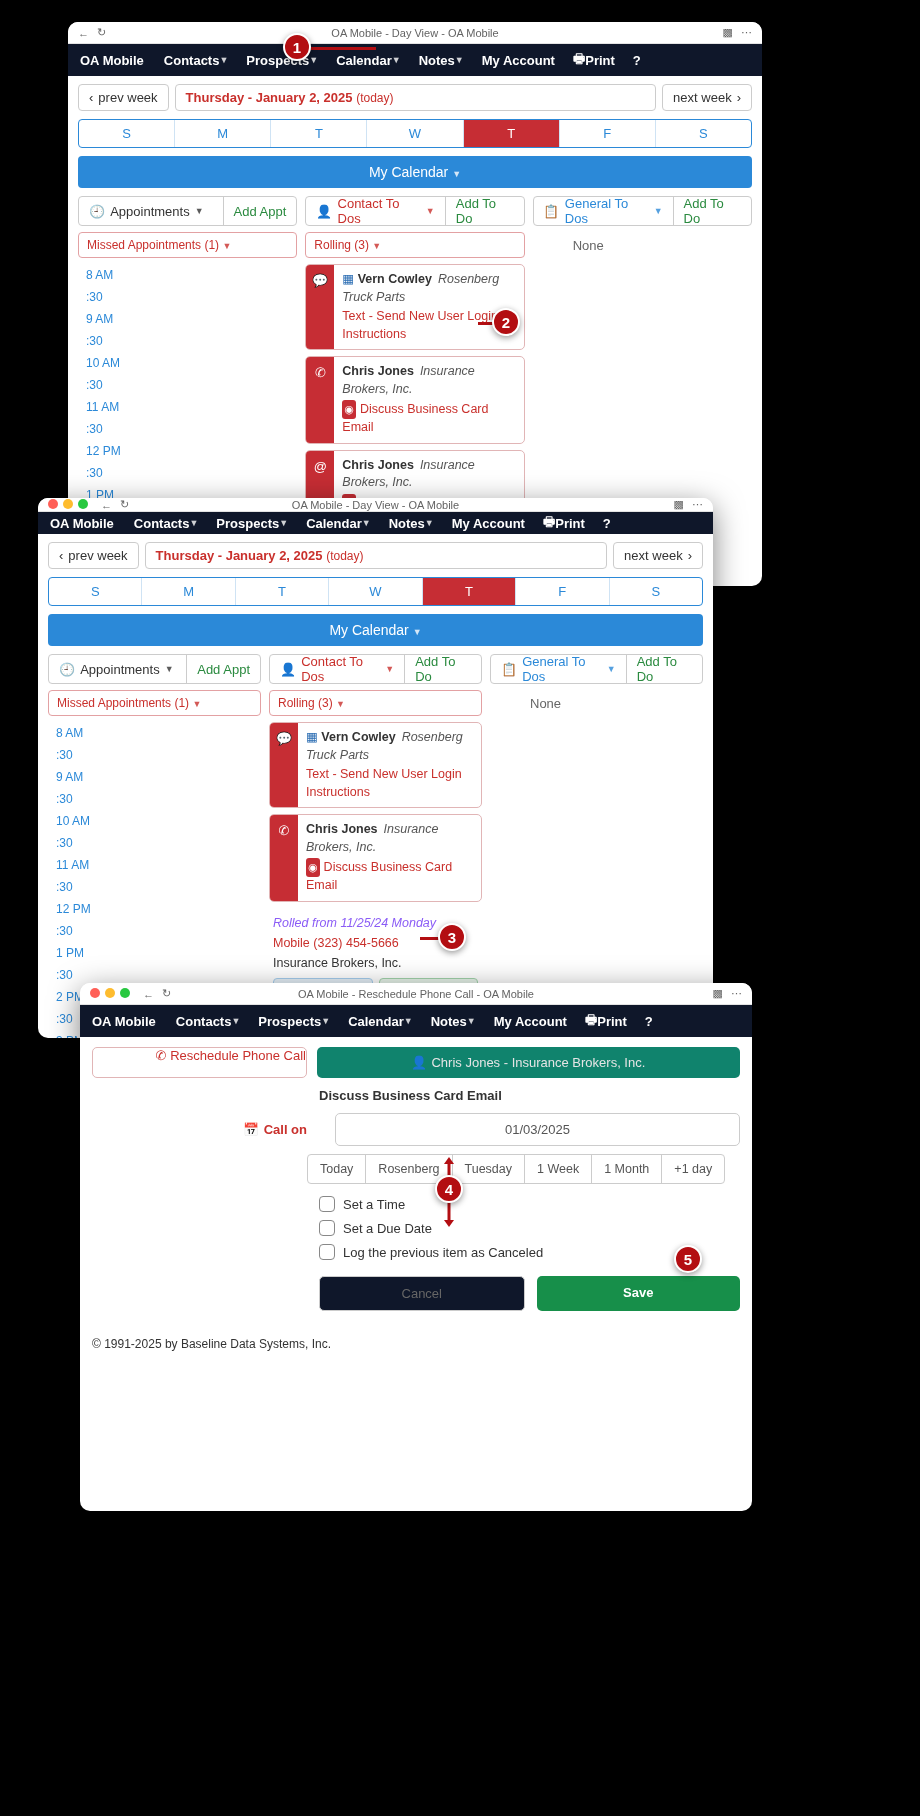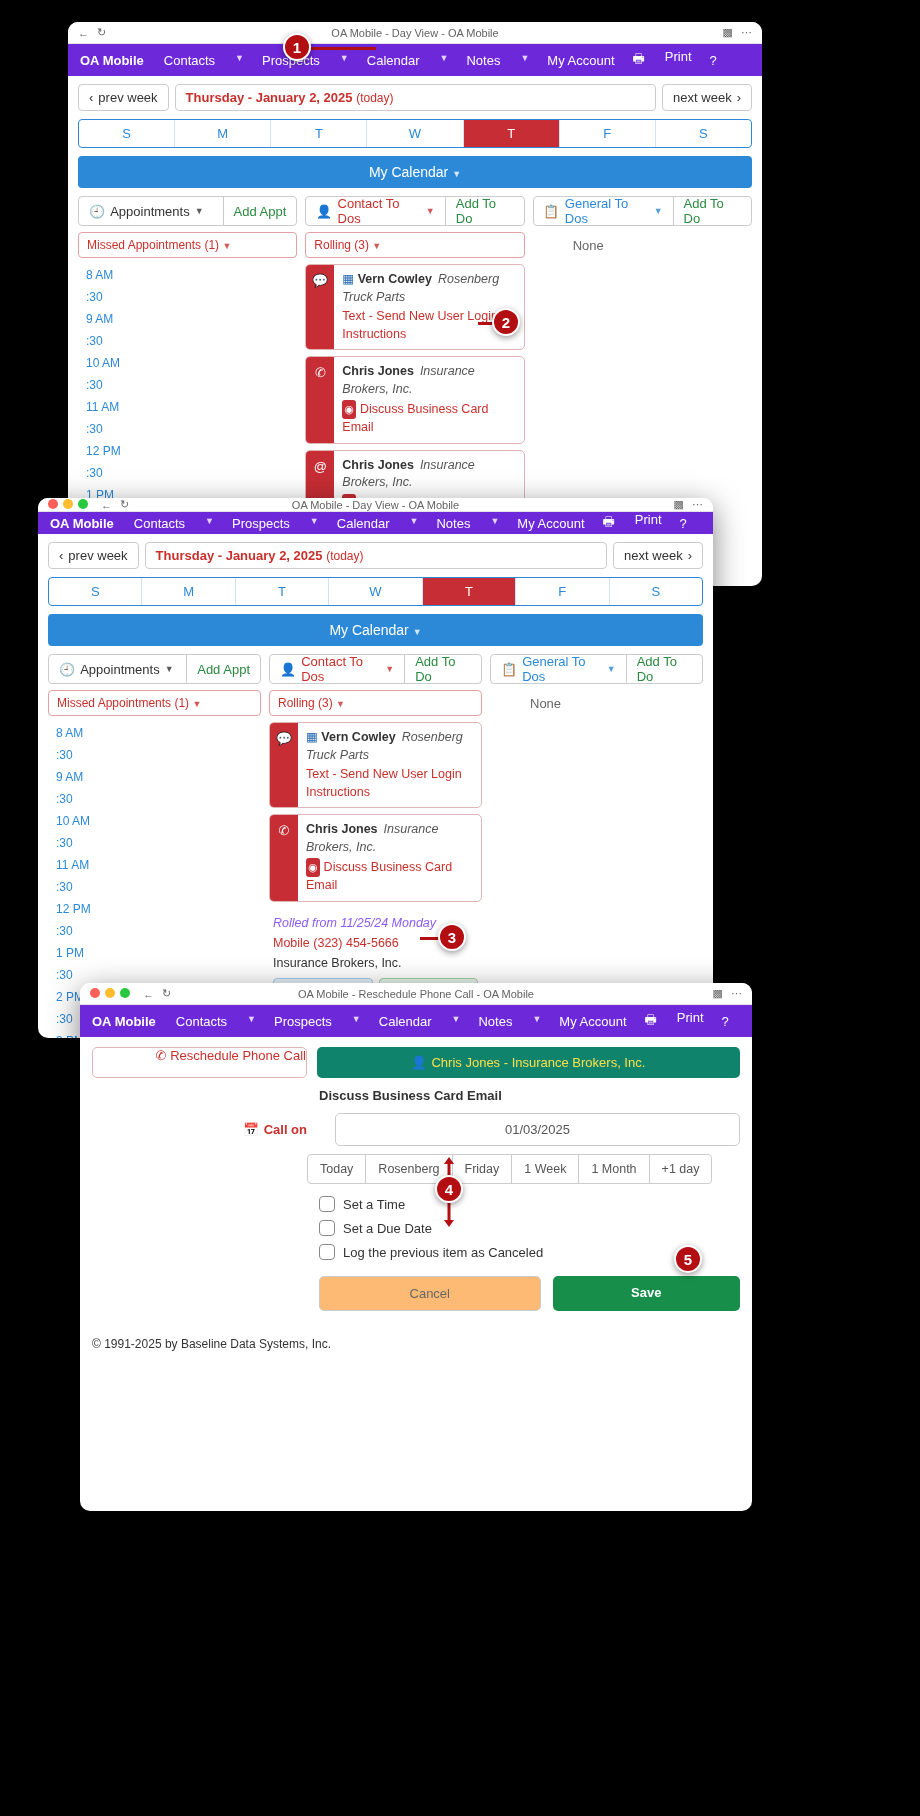--- a/index.html
+++ b/index.html
@@ -4,23 +4,23 @@
 <style>
 html,body{margin:0;padding:0;background:#000;font-family:-apple-system,Helvetica,Arial,sans-serif;font-size:13px;color:#333;}
 *{box-sizing:border-box;}
 .canvas{position:relative;width:920px;height:1816px;margin:0 auto;overflow:hidden;}
 .window{position:absolute;background:#fff;border-radius:10px;box-shadow:0 8px 30px rgba(0,0,0,.5);overflow:hidden;display:flex;flex-direction:column;}
 .win-titlebar{height:22px;background:#fff;display:flex;align-items:center;padding:0 10px;gap:8px;color:#636363;font-size:11px;position:relative;border-bottom:1px solid #e3e3e3;}
 .title-center{position:absolute;left:0;right:0;text-align:center;pointer-events:none;}
 .traffic span{display:inline-block;width:10px;height:10px;border-radius:50%;margin-right:5px;}
 .tr-r{background:#ff5f57;} .tr-y{background:#febc2e;} .tr-g{background:#28c840;}
 .bar-icons{display:flex;align-items:center;gap:8px;}
-.navbar{background:#6d28d9;color:#fff;display:flex;align-items:center;padding:0 12px;height:32px;gap:6px;font-size:13px;}
+.navbar{background:#0f172a;color:#fff;display:flex;align-items:center;padding:0 12px;height:32px;gap:6px;font-size:13px;}
 .brand{font-weight:700;margin-right:8px;}
-.navitem{display:flex;gap:20px;padding:0 6px;cursor:pointer;}
+.navitem{display:flex;align-items:center;gap:0;padding:0 6px;cursor:pointer;font-weight:bold;}
 .caret{font-size:9px;opacity:.8;}
 .content-pad{padding:8px 10px;}
 .row{display:flex;gap:6px;align-items:stretch;}
 .btn-outline{border:1px solid #ccc;border-radius:4px;padding:5px 10px;background:#fff;display:flex;align-items:center;gap:5px;cursor:pointer;}
 .date-line{flex:1;border:1px solid #ccc;border-radius:4px;padding:5px 10px;}
 .date-line .dd{color:#c9302c;font-weight:600;}
 .date-line .today{color:#c9302c;font-size:12px;}
 .weekdays{display:flex;border:1px solid #2b89d8;border-radius:4px;overflow:hidden;margin-top:8px;}
 .weekdays div{flex:1;text-align:center;padding:6px 0;color:#2b89d8;border-right:1px solid #cfe3f4;font-size:13px;}
 .weekdays div:last-child{border-right:none;}
@@ -49,32 +49,32 @@
 .expand .phone{color:#c9302c;margin-bottom:6px;}
 .expand .org{color:#333;margin-bottom:8px;}
 .btn-grid{display:grid;grid-template-columns:1fr 1fr;gap:6px;}
 .sbtn{border:1px solid;border-radius:4px;padding:5px 0;text-align:center;font-size:12.5px;display:flex;justify-content:center;align-items:center;gap:5px;}
 .b-contact{background:#e6f1f9;border-color:#a6ceee;color:#2a6fab;}
 .b-call{background:#e7f4ea;border-color:#a2d3ab;color:#2a8a3f;}
 .b-done{background:#e7f4ea;border-color:#a2d3ab;color:#2a8a3f;}
 .b-resch{background:#fff;border-color:#e1b5b6;color:#c9302c;}
 .win3-body{display:flex;gap:10px;padding:10px 12px;}
 .red-btn{border:1px solid #e1b5b6;border-radius:5px;color:#c9302c;text-align:right;padding:0 0;width:215px;}
-.green-bar{flex:1;background:#10836d;color:#fde047;border-radius:5px;text-align:center;padding:8px 0;font-weight:500;}
+.green-bar{flex:1;background:#10836d;color:#e5e5e5;border-radius:5px;text-align:center;padding:8px 0;font-weight:500;}
 .form{padding:0 12px 12px;}
 .form-row{display:flex;align-items:center;margin:8px 0;}
 .form-label{width:215px;text-align:right;color:#c9302c;font-weight:600;}
 .dateinput{flex:1;border:1px solid #ccc;border-radius:5px;padding:8px;text-align:center;color:#555;margin-left:28px;}
 .quickb{display:flex;border:1px solid #ccc;border-radius:4px;overflow:hidden;}
 .quickb div{padding:7px 12px;border-right:1px solid #ccc;color:#555;font-size:12.5px;}
 .quickb div:last-child{border-right:none;}
 .cb-row{display:flex;align-items:center;gap:8px;padding:4px 0;}
 .cb{width:16px;height:16px;border:1.5px solid #888;border-radius:4px;}
 .foot-btns{display:flex;gap:12px;margin-top:12px;}
-.cancelb{flex:1;border:1px solid #ccc;border-radius:5px;padding:9px 16px;text-align:center;color:#666;background:#fdba74;max-width:260px;}
+.cancelb{flex:1;border:1px solid #ccc;border-radius:5px;padding:9px 0;text-align:center;color:#666;background:#0f172a;max-width:260px;}
 .saveb{flex:1;background:#178f4a;color:#fff;border-radius:5px;padding:9px 0;text-align:center;font-weight:600;}
 .copyright{padding:14px 12px;font-size:12px;color:#333;}
 svg{display:block;}
 </style>
 </head>
 <body>
 <div class="canvas">
 
 <div class="window" style="left:68px;top:22px;width:694px;height:564px;">
   <div class="win-titlebar">
@@ -380,21 +380,21 @@
     <div style="margin-left:227px;margin-bottom:10px;font-weight:600">Discuss Business Card Email</div>
     <div class="form-row">
       <div class="form-label"><span>📅 </span><span>Call on</span></div>
       <div class="dateinput">01/03/2025</div>
     </div>
     <div class="form-row">
       <div class="form-label"></div>
       <div class="quickb">
         <div>Today</div>
         <div>Rosenberg</div>
-        <div>Friday</div>
+        <div>Tuesday</div>
         <div>1 Week</div>
         <div>1 Month</div>
         <div>+1 day</div>
       </div>
     </div>
     <div style="margin-left:227px">
       <div class="cb-row">
             <div class="cb"></div>
             <span>Set a Time</span>
           </div>

